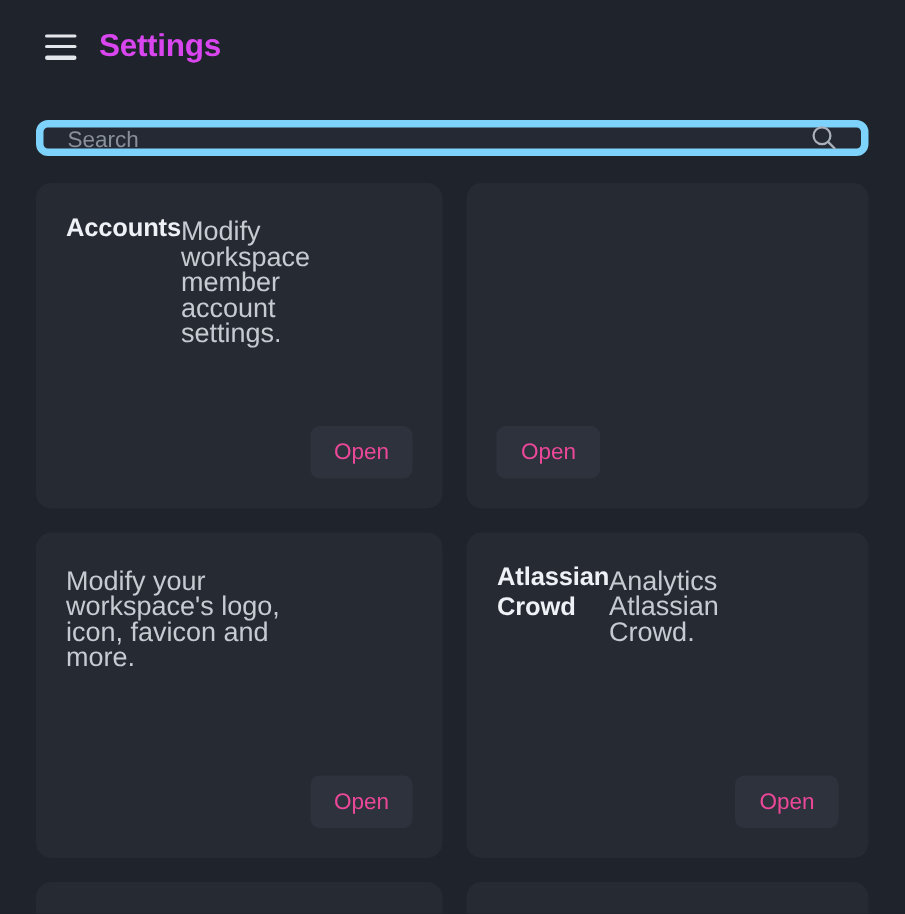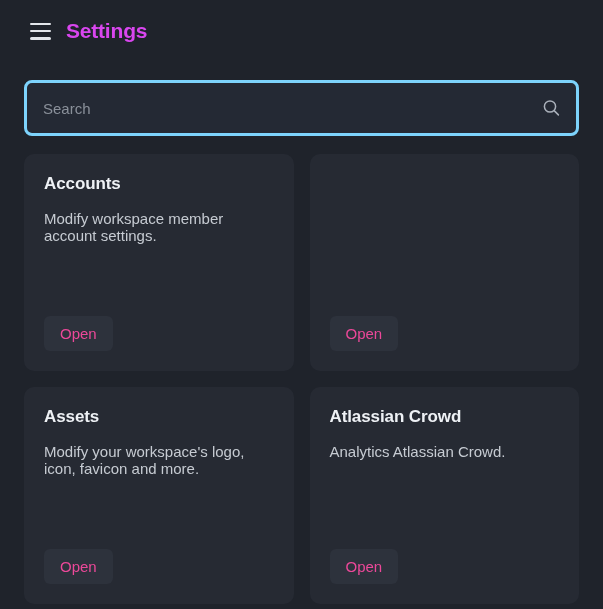--- a/index.html
+++ b/index.html
@@ -41,23 +41,23 @@
     font-size: 21px;
     font-weight: bold;
     letter-spacing: -0.2px;
     color: #d946ef;
   }
 
   
   .search-wrap {
     position: relative;
     margin: 32px 24px 0;
-    height: 56px;
+    height: 24px;
     background: #242934;
-    border: 3px solid #7dd3fc;
+    border: 5px solid #7dd3fc;
     border-radius: 8px;
   }
   .search-input {
     width: 100%;
     height: 100%;
     background: transparent;
     border: none;
     outline: none;
     padding: 0 48px 0 16px;
     font-family: "Liberation Sans", sans-serif;
@@ -85,31 +85,30 @@
     display: grid;
     grid-template-columns: 1fr 1fr;
     gap: 16px;
     grid-auto-rows: 217px;
   }
   .card {
     background: #262a33;
     border-radius: 10px;
     padding: 20px;
     display: flex;
-    flex-direction: column;
   }
   .card-title {
     font-size: 17px;
     font-weight: bold;
     color: #eef1f5;
     letter-spacing: -0.1px;
   }
   .card-desc {
-    margin-top: 16px;
-    font-size: 15px;
+    margin-top: 4px;
+    font-size: 18px;
     line-height: 17px;
     color: #c6cbd2;
     max-width: 212px;
   }
   .card-open-btn {
     margin-top: auto;
     align-self: flex-start;
     background: #2d323c;
     color: #ec4899;
     border: none;
@@ -151,21 +150,20 @@
     <div class="card-title">Accounts</div>
     <div class="card-desc">Modify workspace member account settings.</div>
     <button class="card-open-btn">Open</button>
   </div>
 
   <div class="card">
     <button class="card-open-btn">Open</button>
   </div>
 
   <div class="card">
-    <div class="card-title">Assets</div>
     <div class="card-desc">Modify your workspace's logo, icon, favicon and more.</div>
     <button class="card-open-btn">Open</button>
   </div>
 
   <div class="card">
     <div class="card-title">Atlassian Crowd</div>
     <div class="card-desc">Analytics Atlassian Crowd.</div>
     <button class="card-open-btn">Open</button>
   </div>
 

